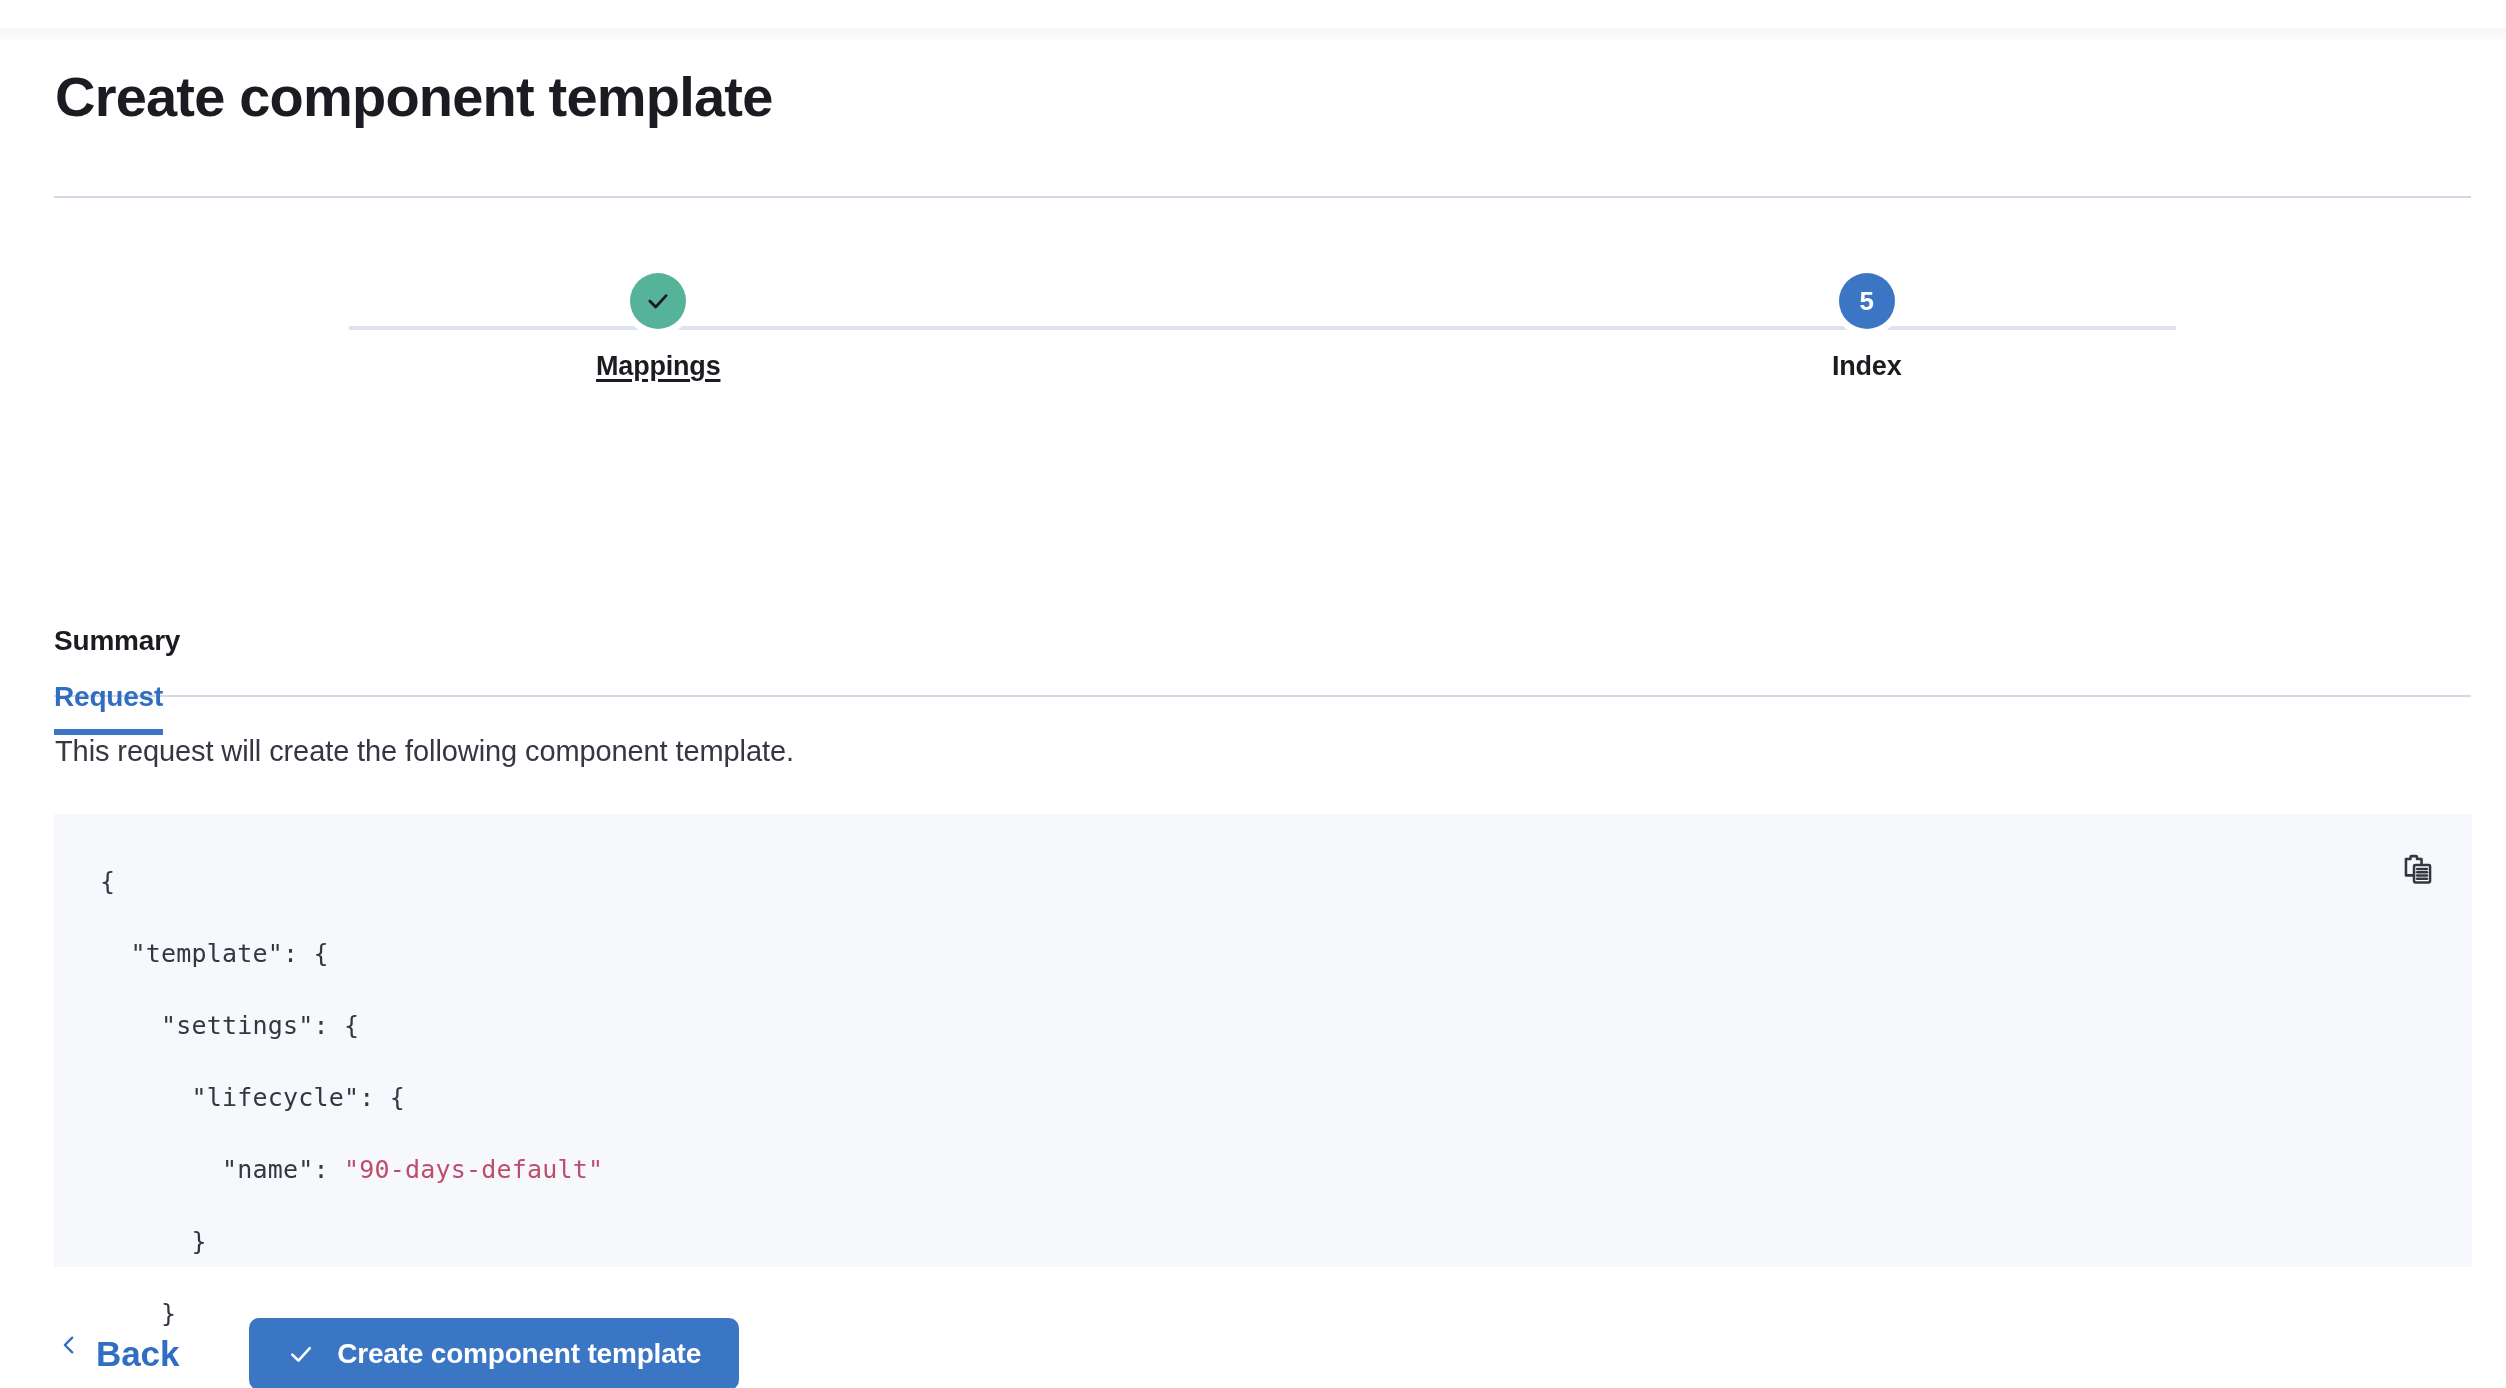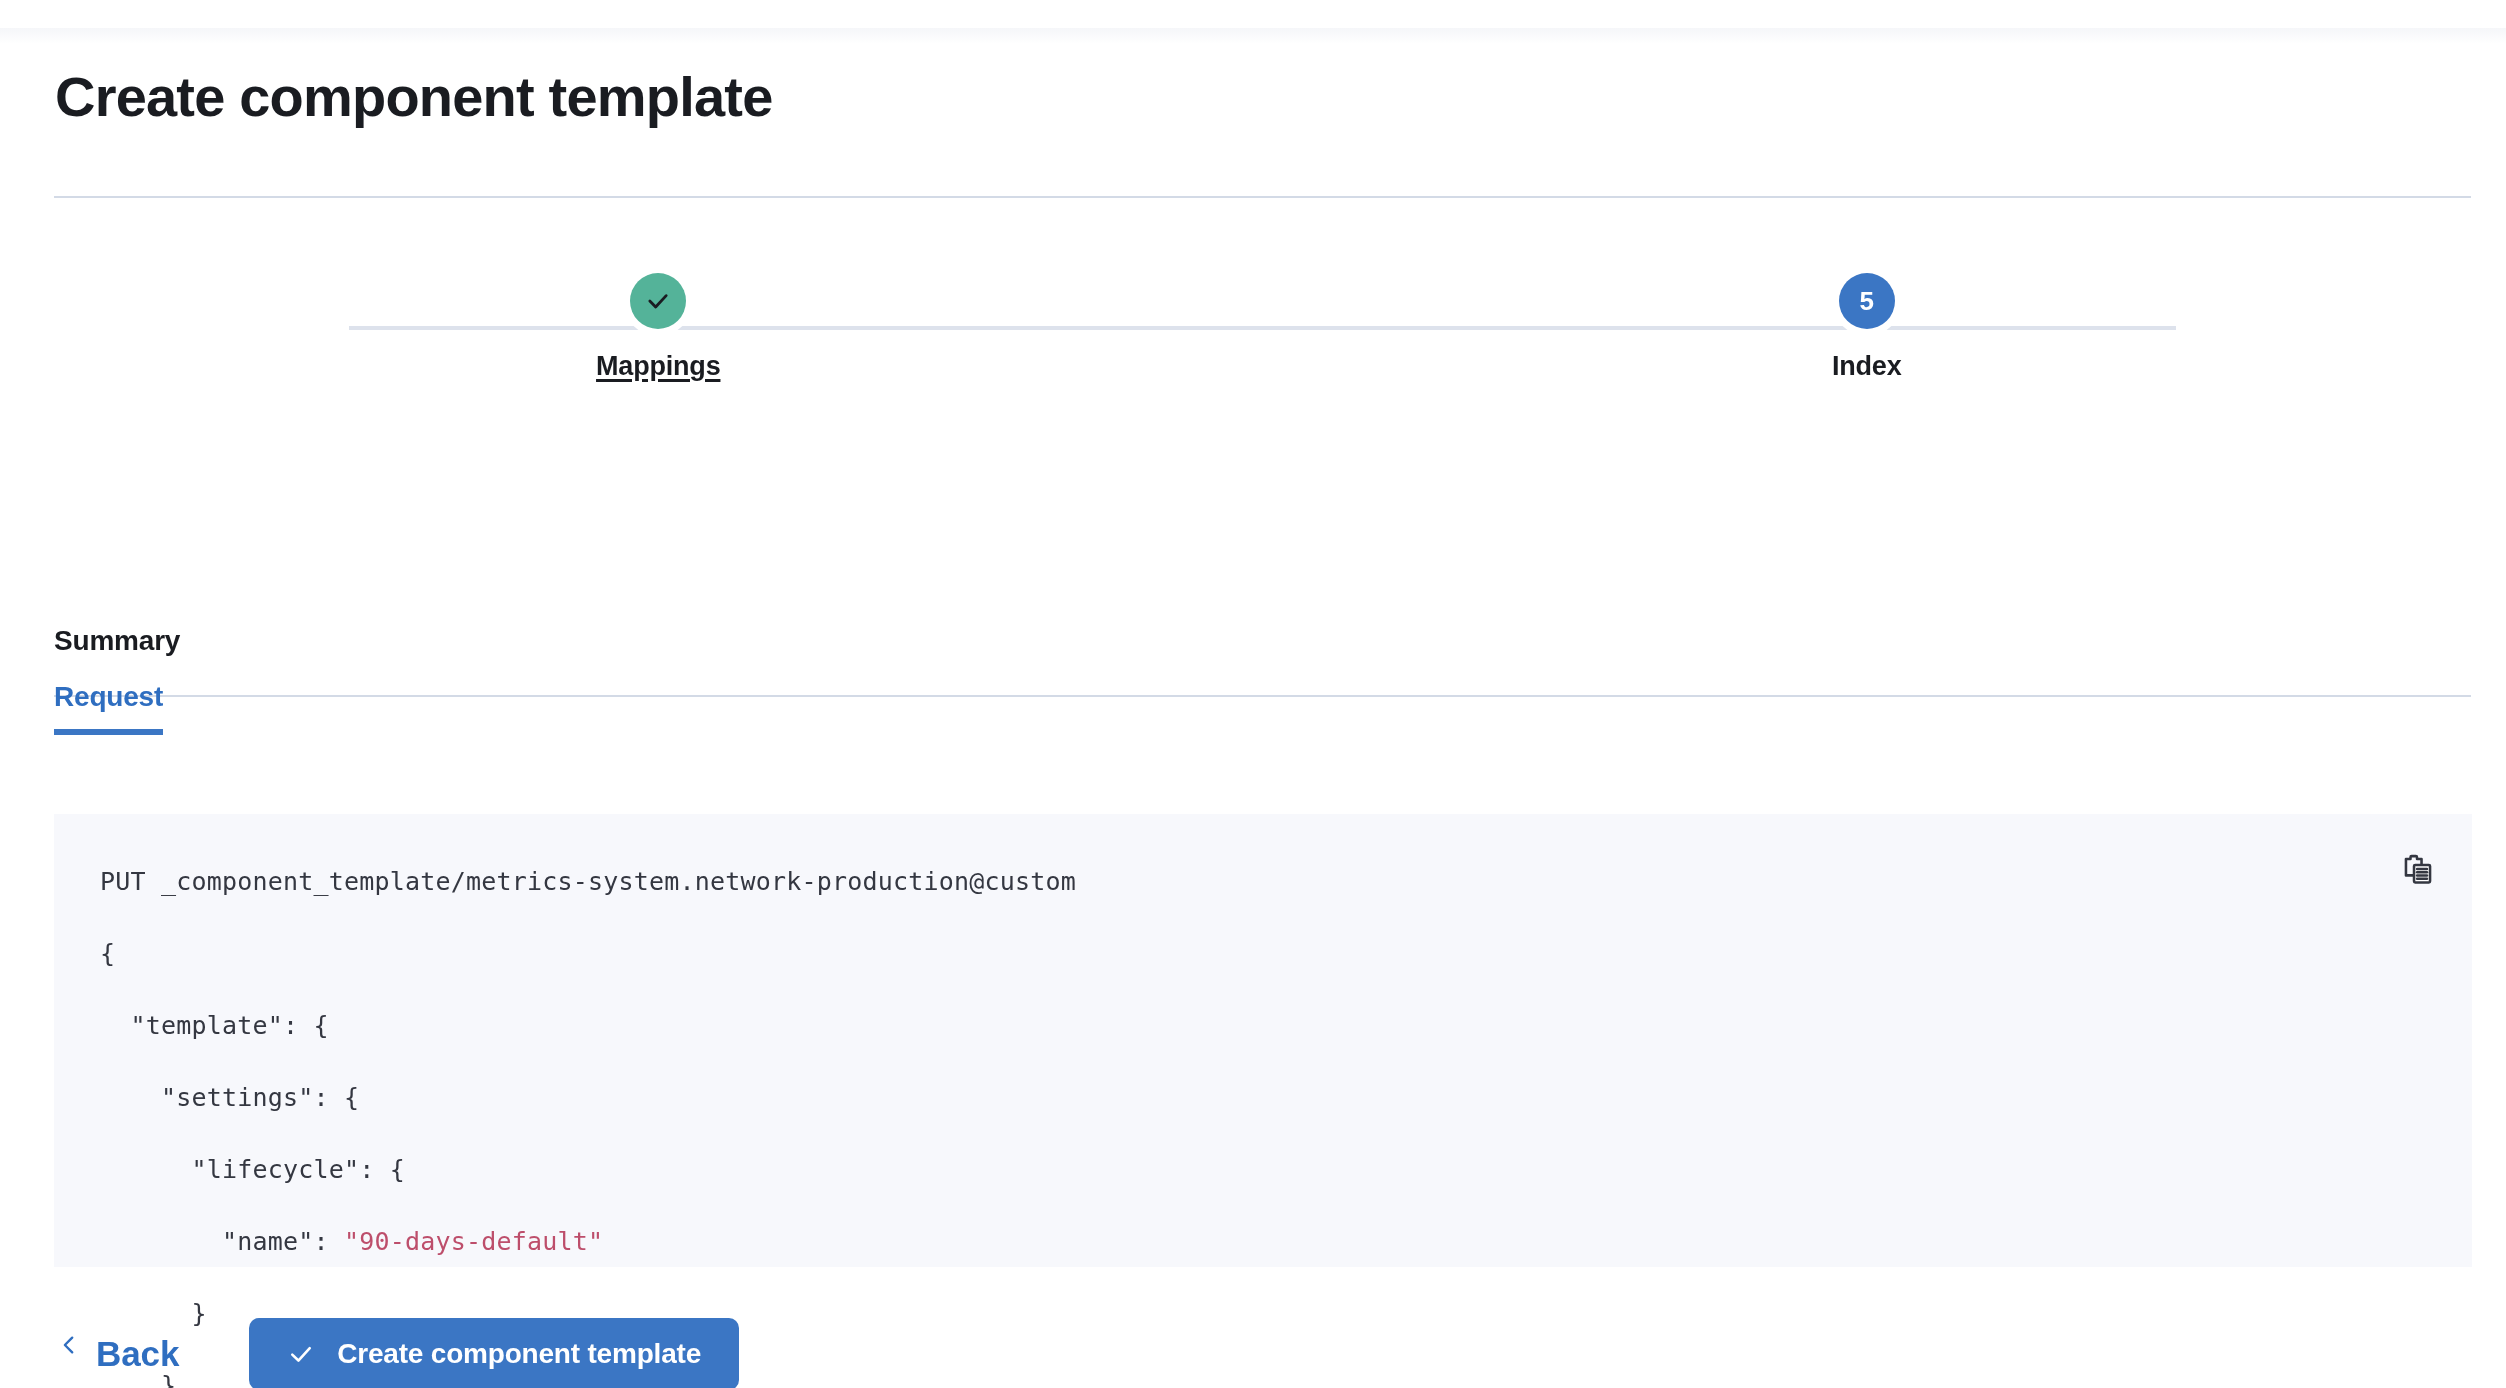--- a/index.html
+++ b/index.html
@@ -315,23 +315,24 @@
 
 
   <div class="tabs">
     <div class="tabs-underline"></div>
     <div class="tabs-list" id="tabs-list">
         <div class="tab">Summary</div>
         <div class="tab active">Request</div>
       </div>
   </div>
 
+  <p class="description">This request will create the following component template.</p>
 
   <div class="code-panel">
-    <pre class="code-body" id="code-body"><span class="code-line">PUT _component_template/metrics-system.network-production@custom</span>
+    <pre class="code-body" id="code-body">
 <span class="code-line">{</span>
 <span class="code-line">  "template": {</span>
 <span class="code-line">    "settings": {</span>
 <span class="code-line">      "lifecycle": {</span>
 <span class="code-line"><span>        "name": </span><span class="tok-str">"90-days-default"</span></span>
 <span class="code-line">      }</span>
 <span class="code-line">    }</span>
 
 
 </pre>

